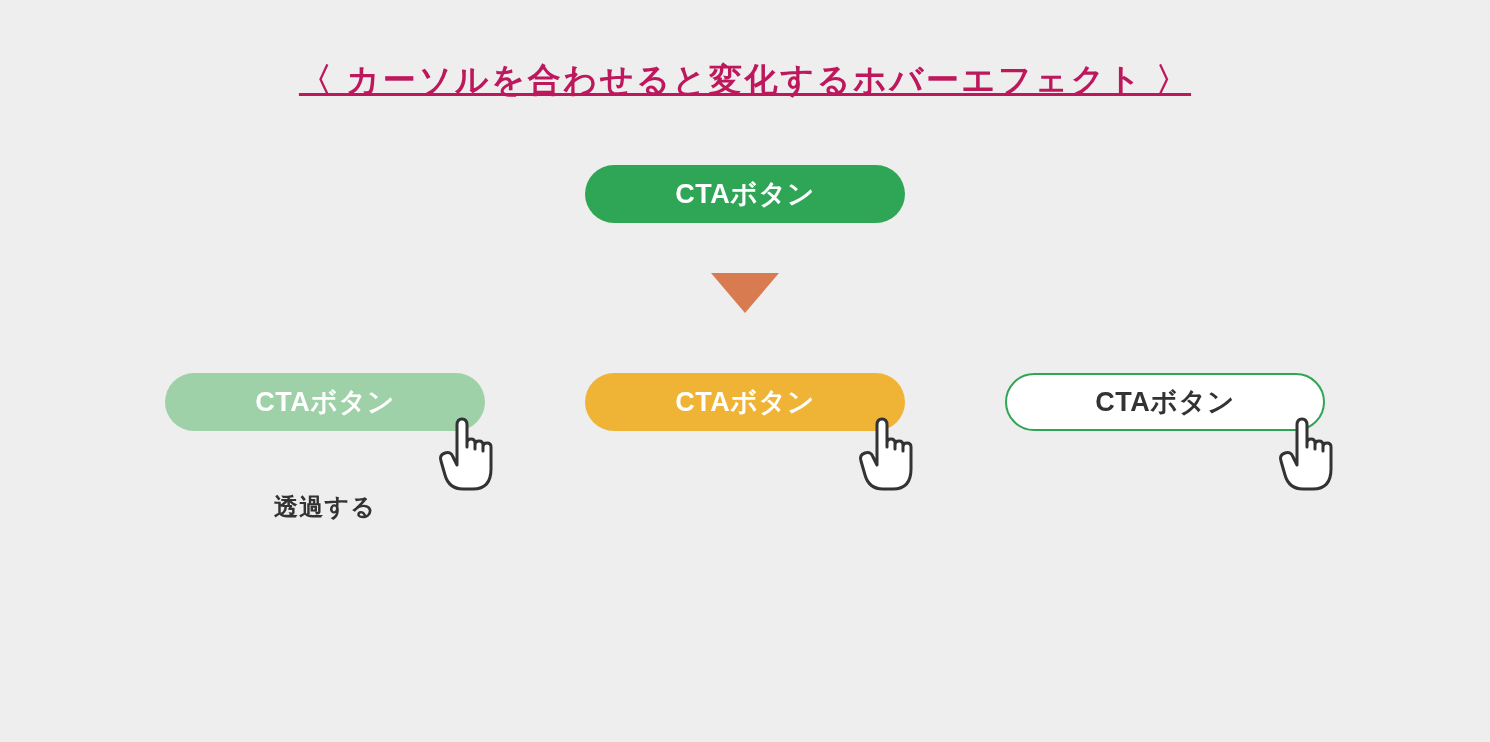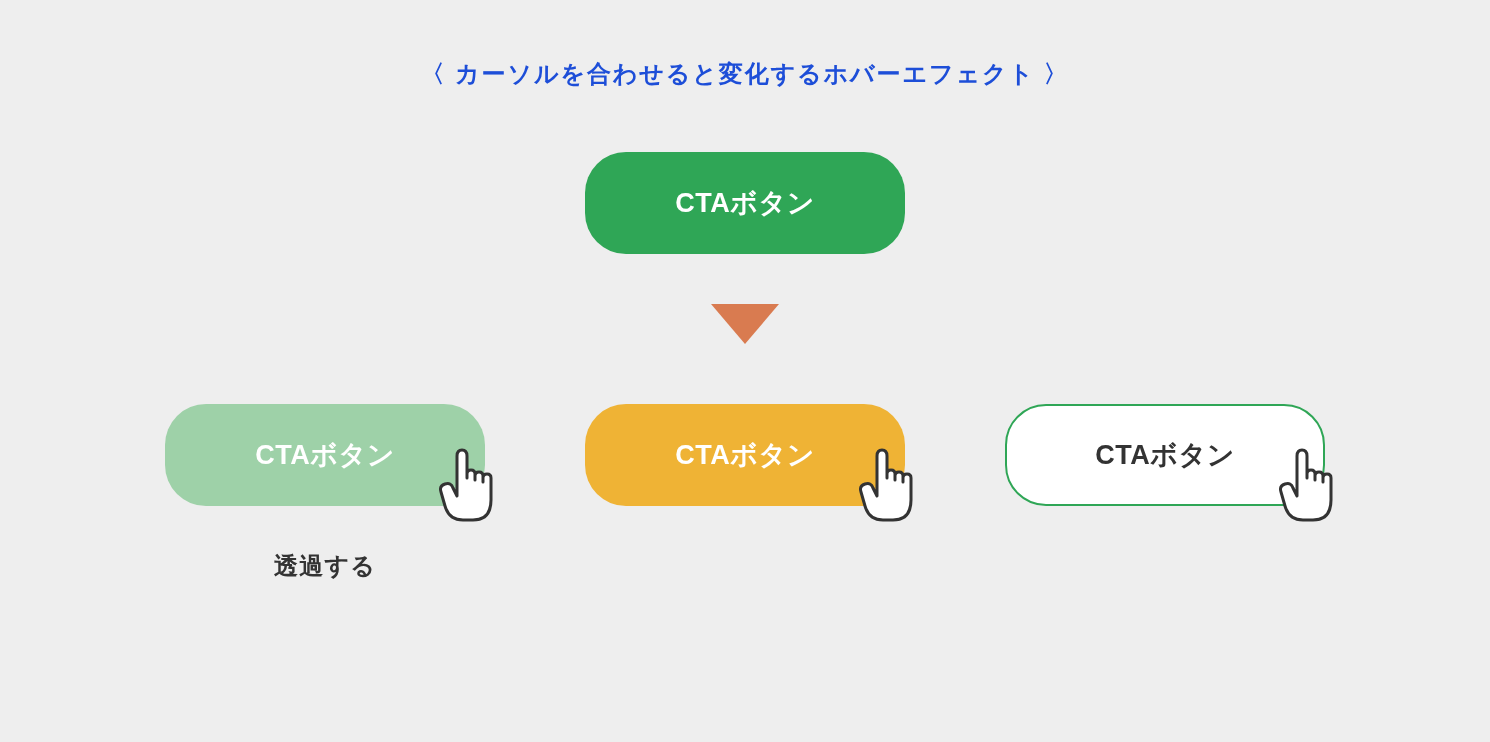--- a/index.html
+++ b/index.html
@@ -11,28 +11,29 @@
       width: 1490px;
       height: 742px;
       background: #eeeeee;
       font-family: "Hiragino Kaku Gothic ProN", "Hiragino Sans", Meiryo, sans-serif;
       display: flex;
       flex-direction: column;
       align-items: center;
       padding-top: 58px;
     }
     .title {
-      font-size: 24px;
+      font-size: 33px;
       font-weight: 600;
-      color: #1d4ed8;
+      color: #be185d;
       letter-spacing: 0.08em;
+      text-decoration: underline;
     }
     .cta-button {
       width: 320px;
-      height: 102px;
+      height: 58px;
       border-radius: 41px;
       display: flex;
       align-items: center;
       justify-content: center;
       font-size: 27px;
       font-weight: 700;
       letter-spacing: 0.02em;
       user-select: none;
     }
     .cta-main {
@@ -68,21 +69,21 @@
     .cta-bgchange {
       background: #efb335;
       color: #ffffff;
     }
     .cta-outline {
       background: #ffffff;
       color: #333333;
       border: 2px solid #2fa656;
     }
     .caption {
-      margin-top: 44px;
+      margin-top: 60px;
       font-size: 24px;
       font-weight: 600;
       color: #333333;
       letter-spacing: 0.05em;
     }
     .cursor-icon {
       position: absolute;
       right: -18px;
       top: 44px;
       width: 72px;

